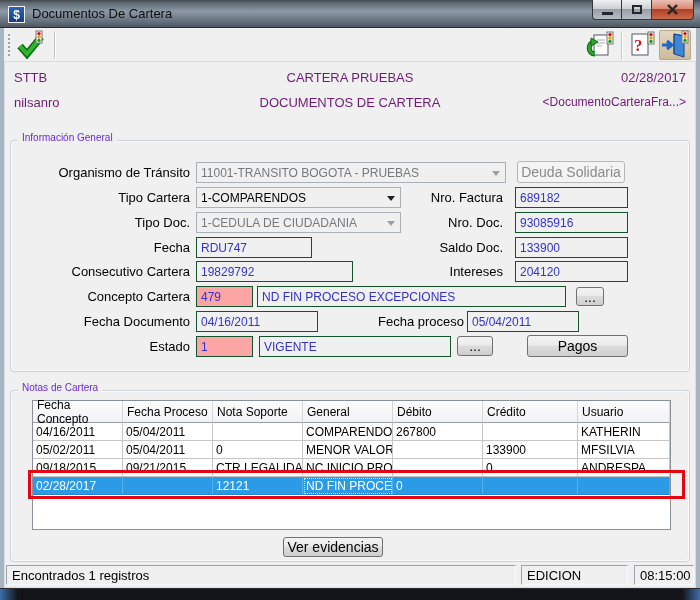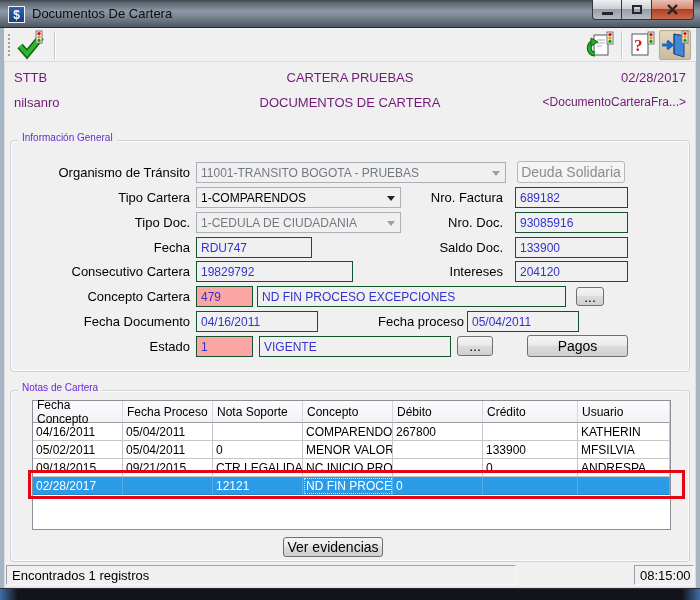--- a/index.html
+++ b/index.html
@@ -285,21 +285,21 @@
   <div class="btn" style="left:457px; top:336px; width:36px; height:20px;">...</div>
   <div class="btn" style="left:527px; top:335px; width:101px; height:22px;">Pagos</div>
 
   <div class="group" style="left:10px; top:390px; width:680px; height:172px;"></div>
   <div class="group-label" style="left:18px; top:382px;">Notas de Cartera</div>
 
   <div class="grid">
     <div class="gh">Fecha Concepto</div>
     <div class="gh">Fecha Proceso</div>
     <div class="gh">Nota Soporte</div>
-    <div class="gh">Concepto</div>
+    <div class="gh">General</div>
     <div class="gh">Débito</div>
     <div class="gh">Crédito</div>
     <div class="gh">Usuario</div>
 
     <div class="gc">04/16/2011</div>
     <div class="gc">05/04/2011</div>
     <div class="gc"></div>
     <div class="gc">COMPARENDOS...</div>
     <div class="gc">267800</div>
     <div class="gc"></div>
@@ -330,16 +330,17 @@
       <div class="gc"></div>
       <div class="gc"></div>
     </div>
   </div>
 
   <div class="annotation"></div>
 
   <div class="btn" style="left:283px; top:537px; width:100px; height:20px;">Ver evidencias</div>
 
   <div class="spanel" style="left:6px; width:510px;">Encontrados 1 registros</div>
+  <div class="spanel" style="left:521px; width:107px;">EDICION</div>
   <div class="spanel" style="left:634px; width:60px;">08:15:00</div>
 
   <div class="frame-bottom"></div>
 </div>
 
 </body></html>

